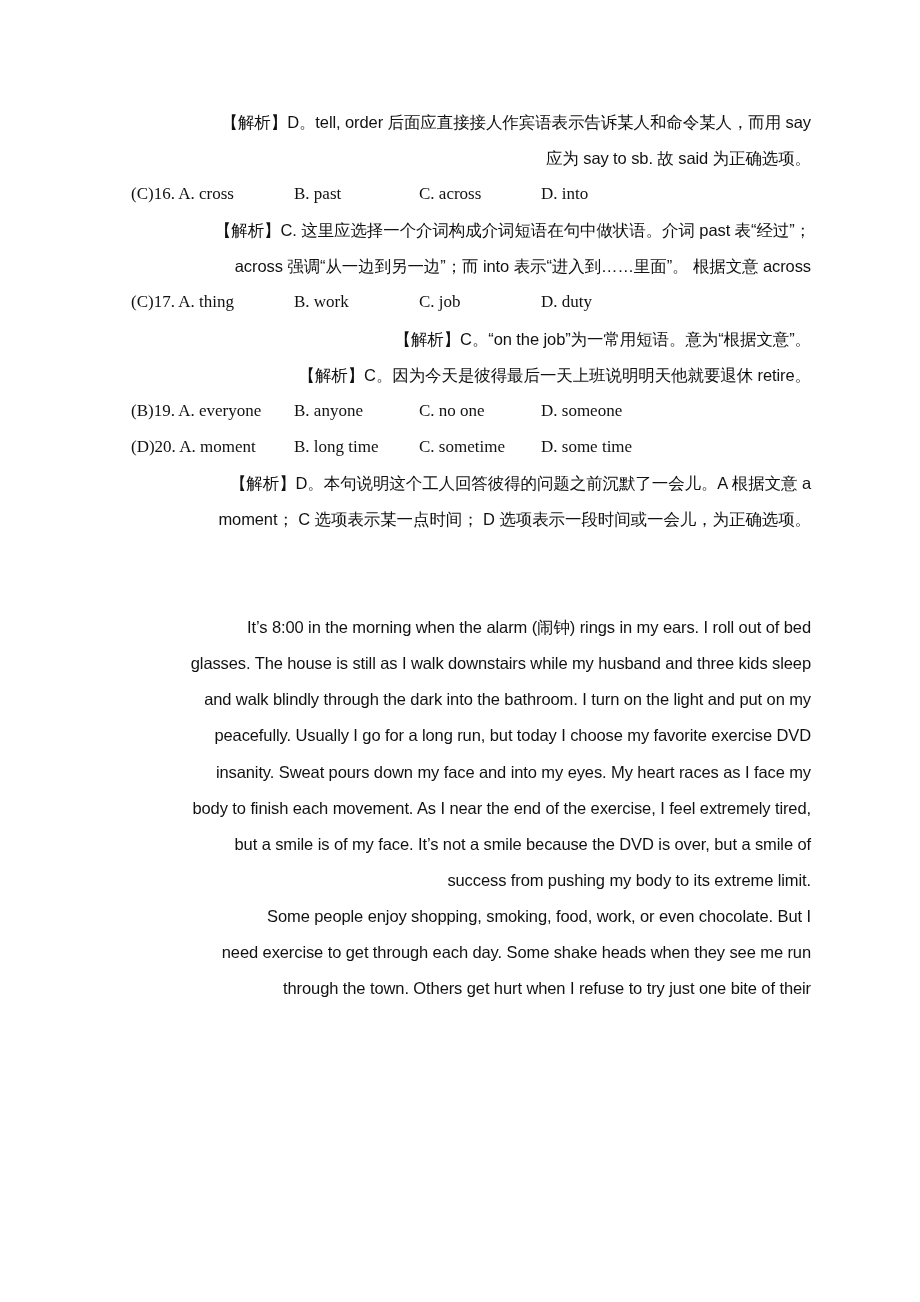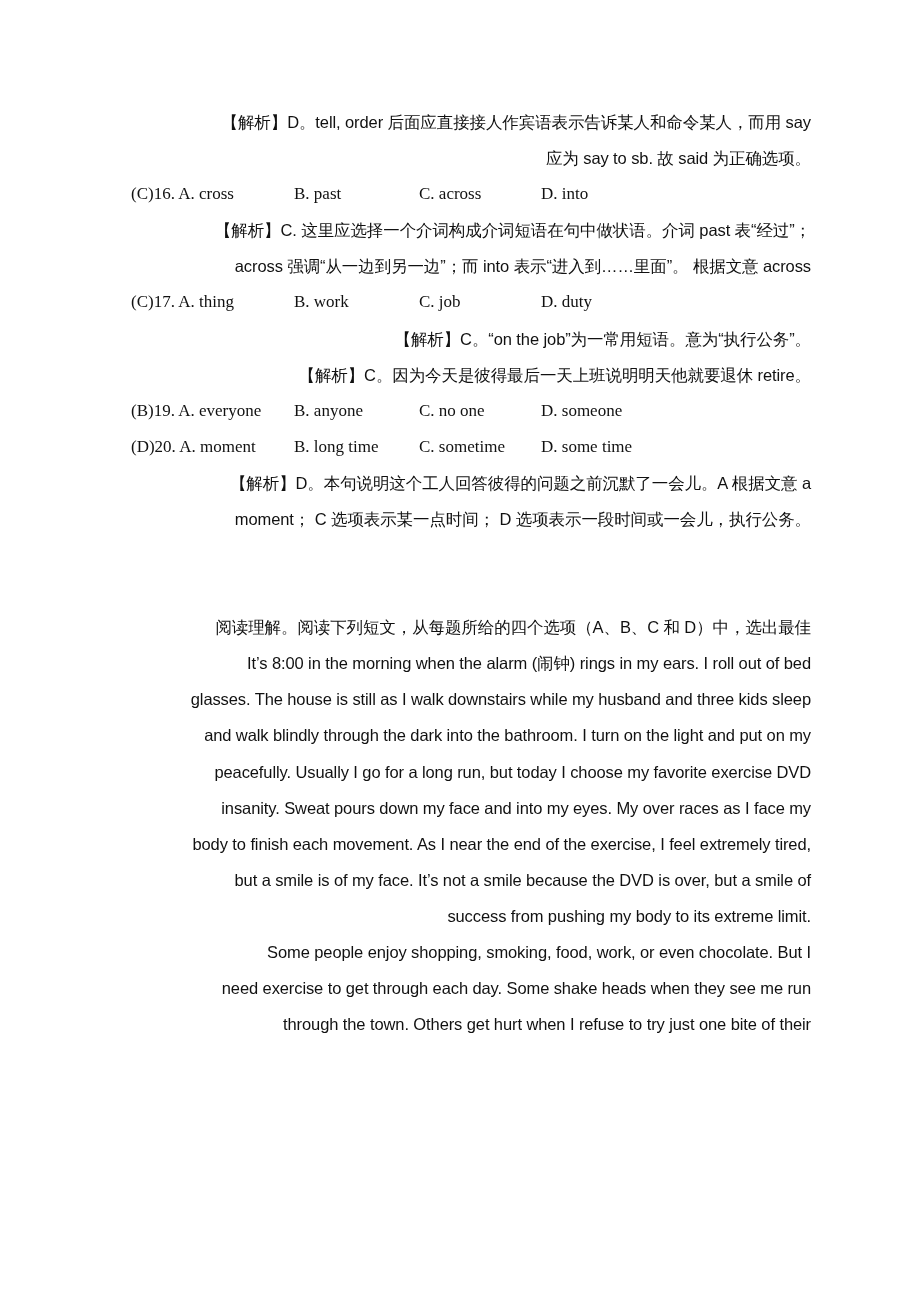--- a/index.html
+++ b/index.html
@@ -38,49 +38,48 @@
   </div>
   <div class="line">【解析】C.  这里应选择一个介词构成介词短语在句中做状语。介词 past  表“经过”；</div>
   <div class="line">across  强调“从一边到另一边”；而 into  表示“进入到……里面”。  根据文意 across</div>
 
   <div class="opt-row">
     <span class="c0">(C)17. A. thing</span>
     <span class="c1">B. work</span>
     <span class="c2">C. job</span>
     <span class="c3">D. duty</span>
   </div>
-  <div class="line">【解析】C。“on the job”为一常用短语。意为“执行公务”。</div>
+  <div class="line">【解析】C。“on the job”为一常用短语。意为“根据文意”。</div>
 
   <div class="line">【解析】C。因为今天是彼得最后一天上班说明明天他就要退休 retire。</div>
 
   <div class="opt-row">
     <span class="c0">(B)19. A. everyone</span>
     <span class="c1">B. anyone</span>
     <span class="c2">C. no one</span>
     <span class="c3">D. someone</span>
   </div>
 
   <div class="opt-row">
     <span class="c0">(D)20. A. moment</span>
     <span class="c1">B. long time</span>
     <span class="c2">C. sometime</span>
     <span class="c3">D. some time</span>
   </div>
   <div class="line">【解析】D。本句说明这个工人回答彼得的问题之前沉默了一会儿。A 根据文意 a</div>
-  <div class="line">moment；  C 选项表示某一点时间；  D 选项表示一段时间或一会儿，执行公务。</div>
+  <div class="line">moment；  C 选项表示某一点时间；  D 选项表示一段时间或一会儿，为正确选项。</div>
 
   <div class="gap"></div>
 
-  <div class="line">阅读理解。阅读下列短文，从每题所给的四个选项（A、B、C 和 D）中，选出最佳</div>
 
   <div class="line indent">It’s 8:00 in the morning when the alarm (闹钟) rings in my ears. I roll out of bed</div>
   <div class="line">glasses. The house is still as I walk downstairs while my husband and three kids sleep</div>
   <div class="line">and walk blindly through the dark into the bathroom. I turn on the light and put on my</div>
   <div class="line">peacefully. Usually I go for a long run, but today I choose my favorite exercise DVD</div>
-  <div class="line">insanity. Sweat pours down my face and into my eyes. My over races as I face my</div>
+  <div class="line">insanity. Sweat pours down my face and into my eyes. My heart races as I face my</div>
   <div class="line">body to finish each movement. As I near the end of the exercise, I feel extremely tired,</div>
   <div class="line">but a smile is of my face. It’s not a smile because the DVD is over, but a smile of</div>
   <div class="line">success from pushing my body to its extreme limit.</div>
 
   <div class="line indent">Some people enjoy shopping, smoking, food, work, or even chocolate. But I</div>
   <div class="line">need exercise to get through each day. Some shake heads when they see me run</div>
   <div class="line">through the town. Others get hurt when I refuse to try just one bite of their</div>
 </div>
 
 </body></html>

